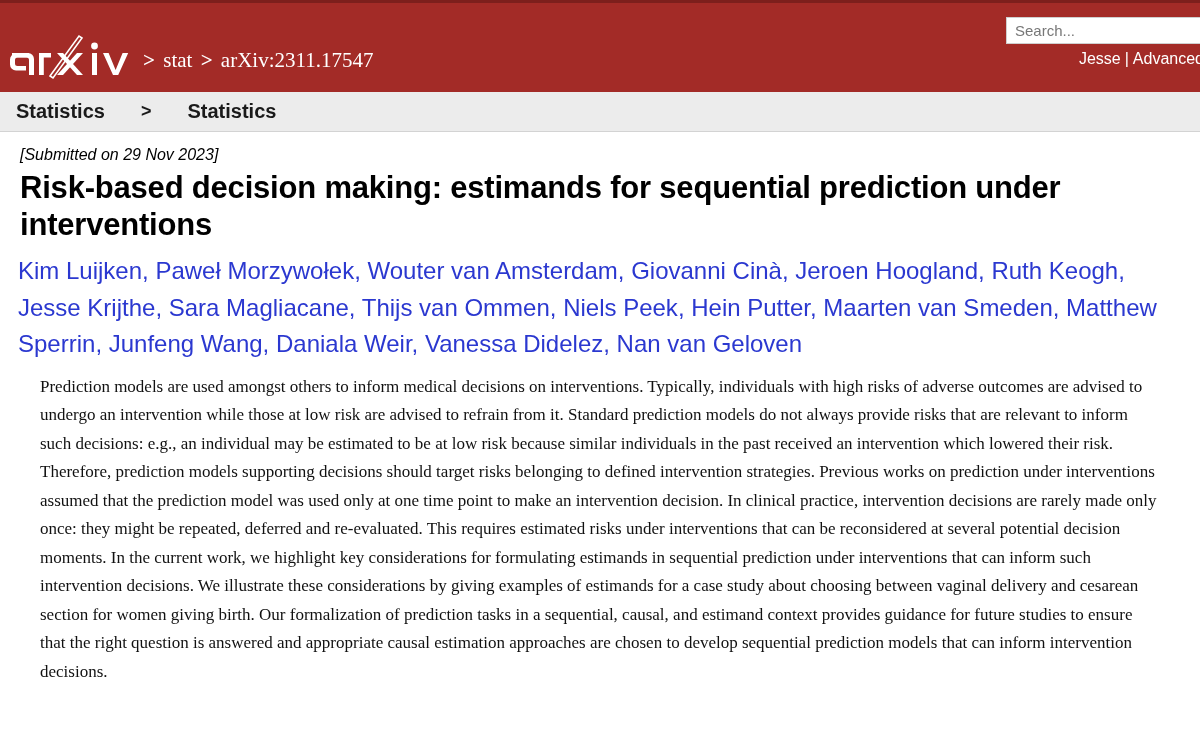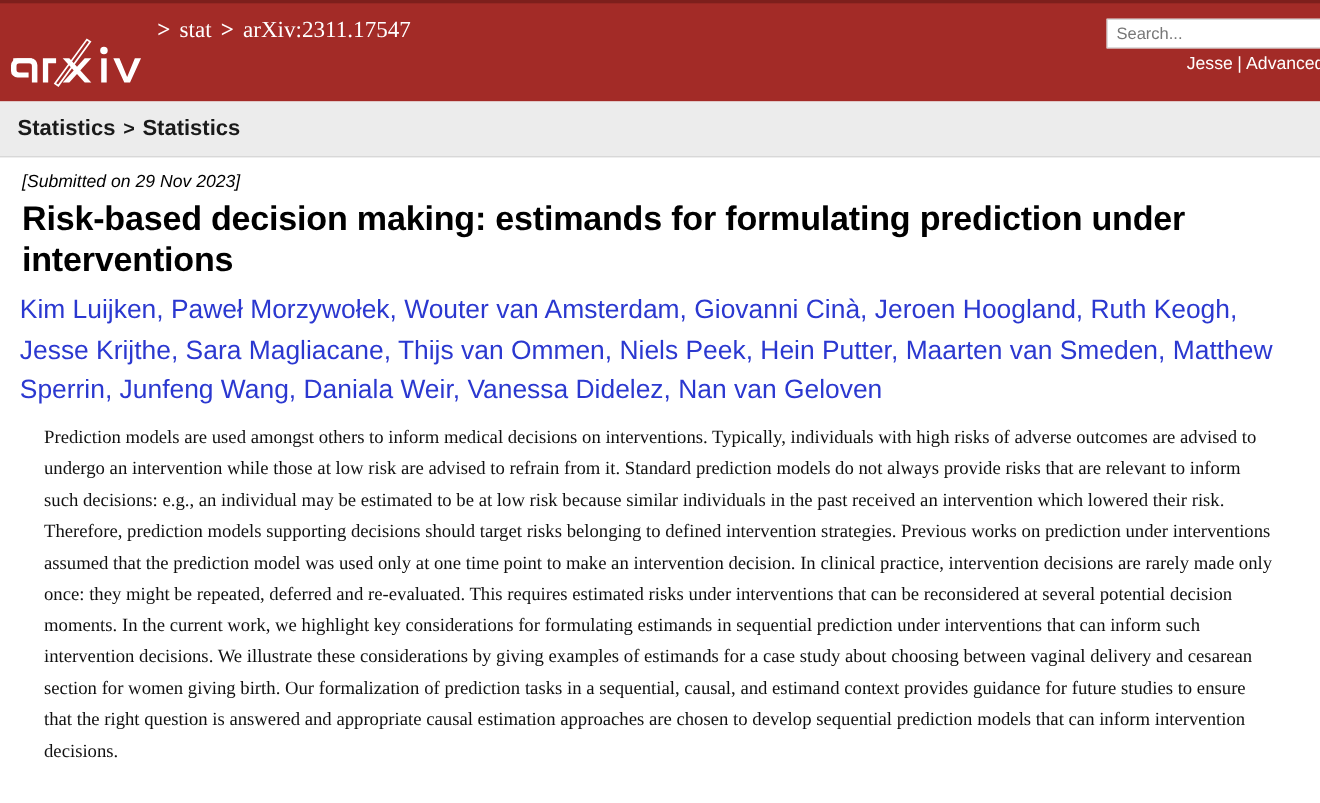--- a/index.html
+++ b/index.html
@@ -24,21 +24,21 @@
     border-top: 3px solid #7d1f1c;
     box-sizing: border-box;
     overflow: hidden;
   }
 
   .brand-row {
     position: absolute;
     left: 6px;
     top: 18px;
     display: flex;
-    align-items: flex-start;
+    align-items: flex-end;
   }
 
   .logo {
     display: block;
     width: 128px;
     height: 58px;
     position: relative;
     top: 6px;
   }
 
@@ -84,27 +84,28 @@
     font-size: 16px;
     font-family: "Liberation Sans", sans-serif;
     white-space: nowrap;
     padding-right: 2px;
   }
   .help-row a { color: #ffffff; text-decoration: none; }
   .help-row .bar { padding: 0 4px; }
 
   
   .subject-bar {
-    height: 51px;
+    height: 40px;
     background: #ececec;
     border-bottom: 1px solid #d3d3d3;
     display: flex;
     align-items: center;
     padding-left: 16px;
     box-sizing: border-box;
+    gap: 29px;
   }
   .subject-bar .subj {
     font-size: 20px;
     font-weight: bold;
     color: #1a1a1a;
     font-family: "Liberation Sans", sans-serif;
   }
   .subject-bar .arrow {
     font-size: 18px;
     font-weight: bold;
@@ -208,18 +209,18 @@
 <div class="subject-bar">
   <span class="subj">Statistics</span>
   <span class="arrow">&gt;</span>
   <span class="subj">Statistics</span>
 </div>
 
 <div class="content">
 
   <div class="submitted">[Submitted on 29 Nov 2023]</div>
 
-  <h1 class="paper-title">Risk-based decision making: estimands for formulating prediction under interventions</h1>
+  <h1 class="paper-title">Risk-based decision making: estimands for sequential prediction under interventions</h1>
 
   <div class="authors"><a href="#">Kim Luijken</a><span class="comma">, </span><a href="#">Paweł Morzywołek</a><span class="comma">, </span><a href="#">Wouter van Amsterdam</a><span class="comma">, </span><a href="#">Giovanni Cinà</a><span class="comma">, </span><a href="#">Jeroen Hoogland</a><span class="comma">, </span><a href="#">Ruth Keogh</a><span class="comma">, </span><a href="#">Jesse Krijthe</a><span class="comma">, </span><a href="#">Sara Magliacane</a><span class="comma">, </span><a href="#">Thijs van Ommen</a><span class="comma">, </span><a href="#">Niels Peek</a><span class="comma">, </span><a href="#">Hein Putter</a><span class="comma">, </span><a href="#">Maarten van Smeden</a><span class="comma">, </span><a href="#">Matthew Sperrin</a><span class="comma">, </span><a href="#">Junfeng Wang</a><span class="comma">, </span><a href="#">Daniala Weir</a><span class="comma">, </span><a href="#">Vanessa Didelez</a><span class="comma">, </span><a href="#">Nan van Geloven</a></div>
 
   <div class="abstract">Prediction models are used amongst others to inform medical decisions on interventions. Typically, individuals with high risks of adverse outcomes are advised to undergo an intervention while those at low risk are advised to refrain from it. Standard prediction models do not always provide risks that are relevant to inform such decisions: e.g., an individual may be estimated to be at low risk because similar individuals in the past received an intervention which lowered their risk. Therefore, prediction models supporting decisions should target risks belonging to defined intervention strategies. Previous works on prediction under interventions assumed that the prediction model was used only at one time point to make an intervention decision. In clinical practice, intervention decisions are rarely made only once: they might be repeated, deferred and re-evaluated. This requires estimated risks under interventions that can be reconsidered at several potential decision moments. In the current work, we highlight key considerations for formulating estimands in sequential prediction under interventions that can inform such intervention decisions. We illustrate these considerations by giving examples of estimands for a case study about choosing between vaginal delivery and cesarean section for women giving birth. Our formalization of prediction tasks in a sequential, causal, and estimand context provides guidance for future studies to ensure that the right question is answered and appropriate causal estimation approaches are chosen to develop sequential prediction models that can inform intervention decisions.</div>
 </div>
 
 </body></html>

